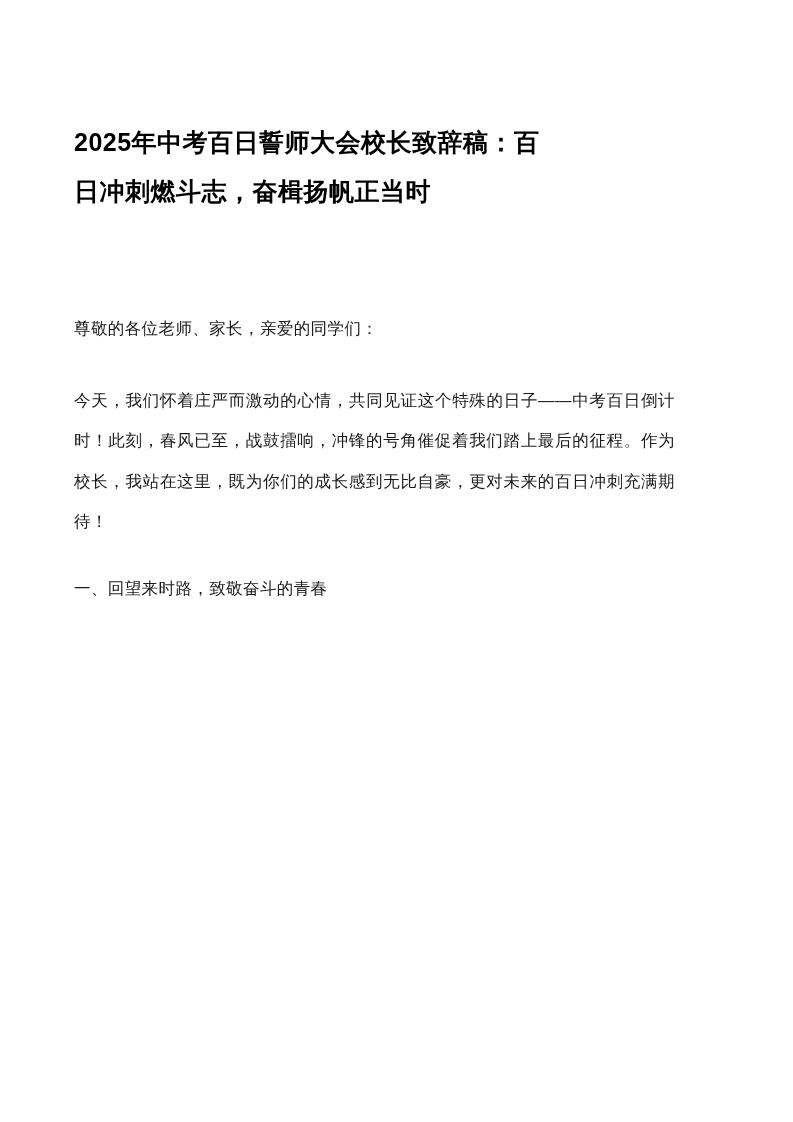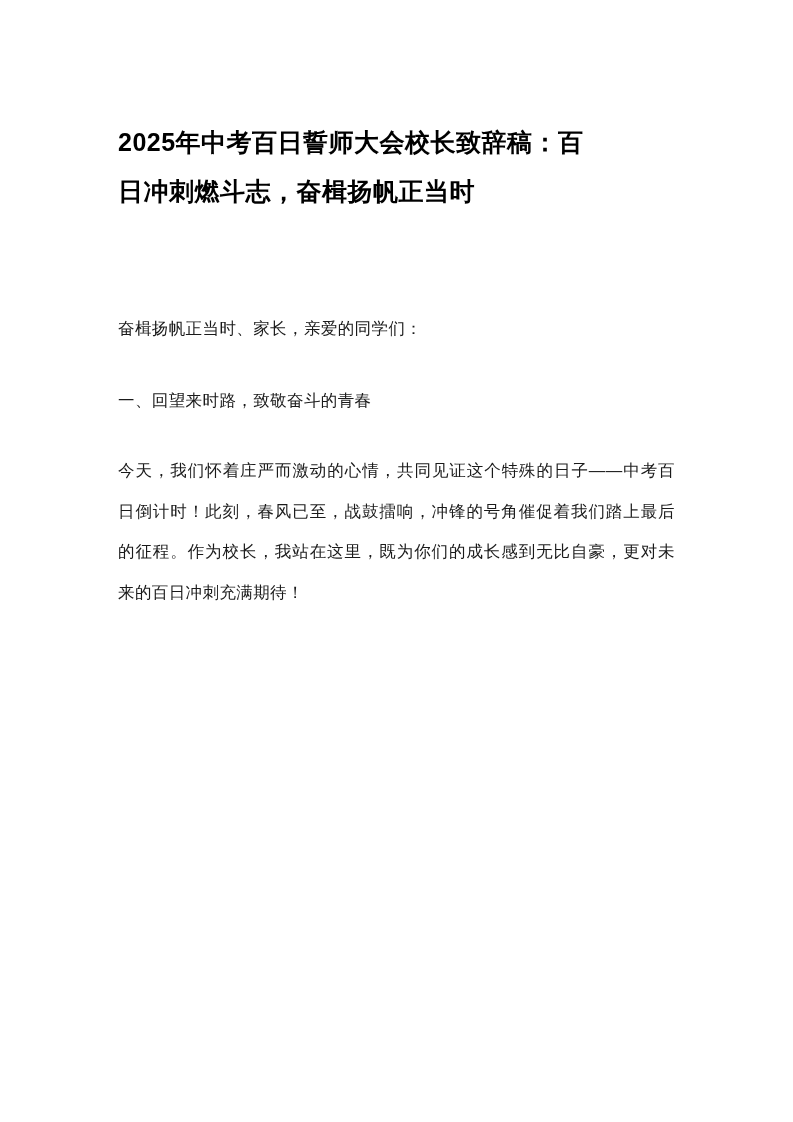--- a/index.html
+++ b/index.html
@@ -11,21 +11,21 @@
     width: 793px;
     height: 1122px;
     font-family: "Liberation Sans", "DejaVu Sans", sans-serif;
     color: #111111;
     overflow: hidden;
   }
   .page {
     width: 793px;
     height: 1122px;
     box-sizing: border-box;
-    padding: 118px 118px 0 118px;
+    padding: 118px 118px 0 74px;
     position: relative;
   }
   .doc-title {
     font-size: 25px;
     font-weight: bold;
     line-height: 1.95;
     text-align: left;
     letter-spacing: 0.5px;
     color: #000000;
     margin: 0;
@@ -60,18 +60,18 @@
 <body>
 
 <div class="page">
 
   <h1 class="doc-title">
     <span class="title-line title-line-1">2025年中考百日誓师大会校长致辞稿：百</span>
     <span class="title-line title-line-2">日冲刺燃斗志，奋楫扬帆正当时</span>
   </h1>
 
   <div class="body-block">
-    <p class="para salutation">奋楫扬帆正当时、家长，亲爱的同学们：</p>
+    <p class="para salutation">尊敬的各位老师、家长，亲爱的同学们：</p>
+    <p class="para">今天，我们怀着庄严而激动的心情，共同见证这个特殊的日子——中考百日倒计时！此刻，春风已至，战鼓擂响，冲锋的号角催促着我们踏上最后的征程。作为校长，我站在这里，既为你们的成长感到无比自豪，更对未来的百日冲刺充满期待！</p>
     <p class="para heading-para">一、回望来时路，致敬奋斗的青春</p>
-    <p class="para">今天，我们怀着庄严而激动的心情，共同见证这个特殊的日子——中考百日倒计时！此刻，春风已至，战鼓擂响，冲锋的号角催促着我们踏上最后的征程。作为校长，我站在这里，既为你们的成长感到无比自豪，更对未来的百日冲刺充满期待！</p>
   </div>
 
 </div>
 
 </body></html>

